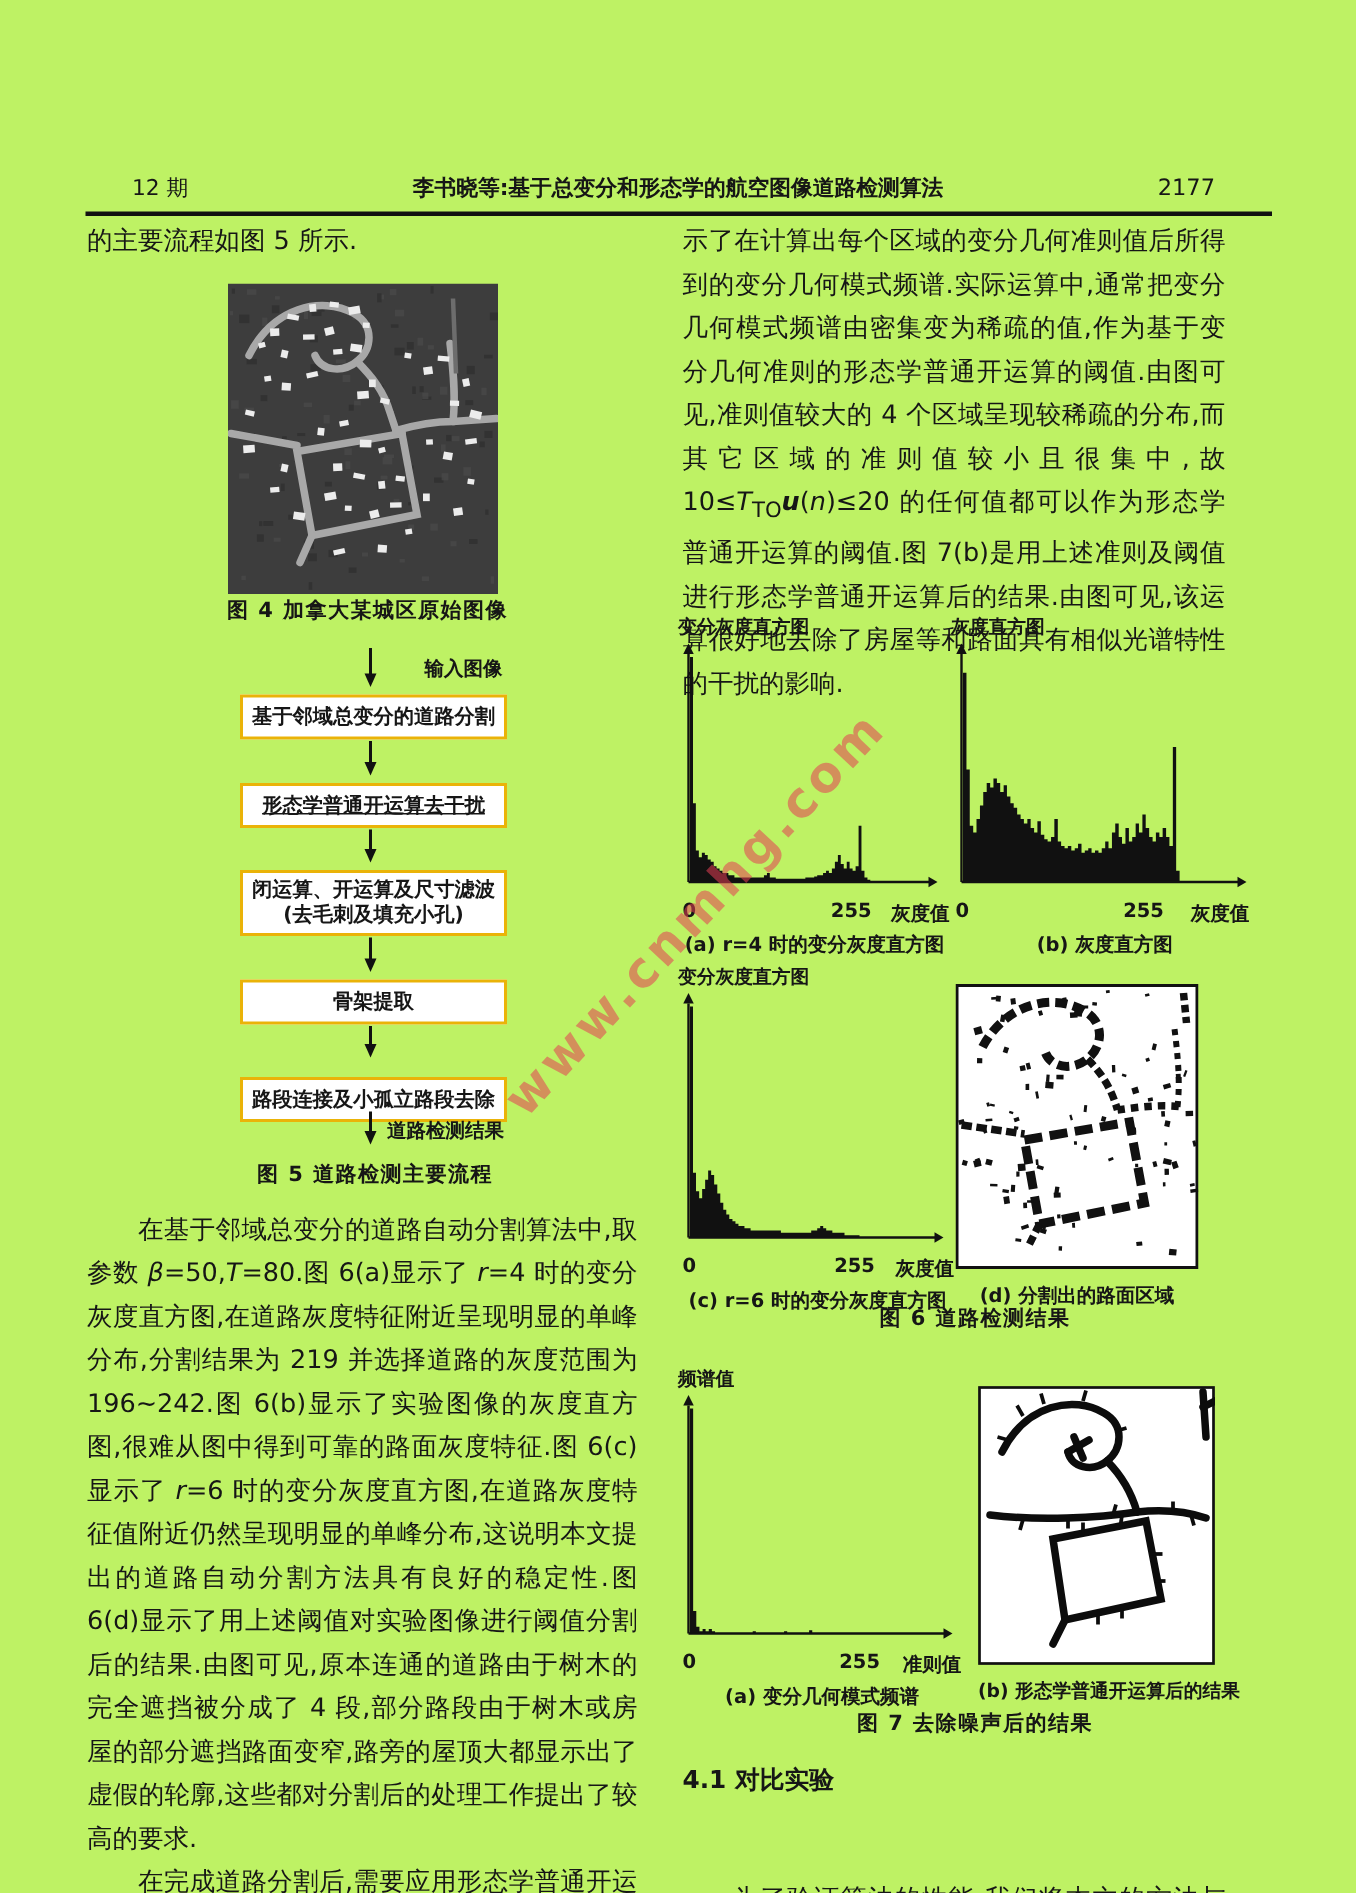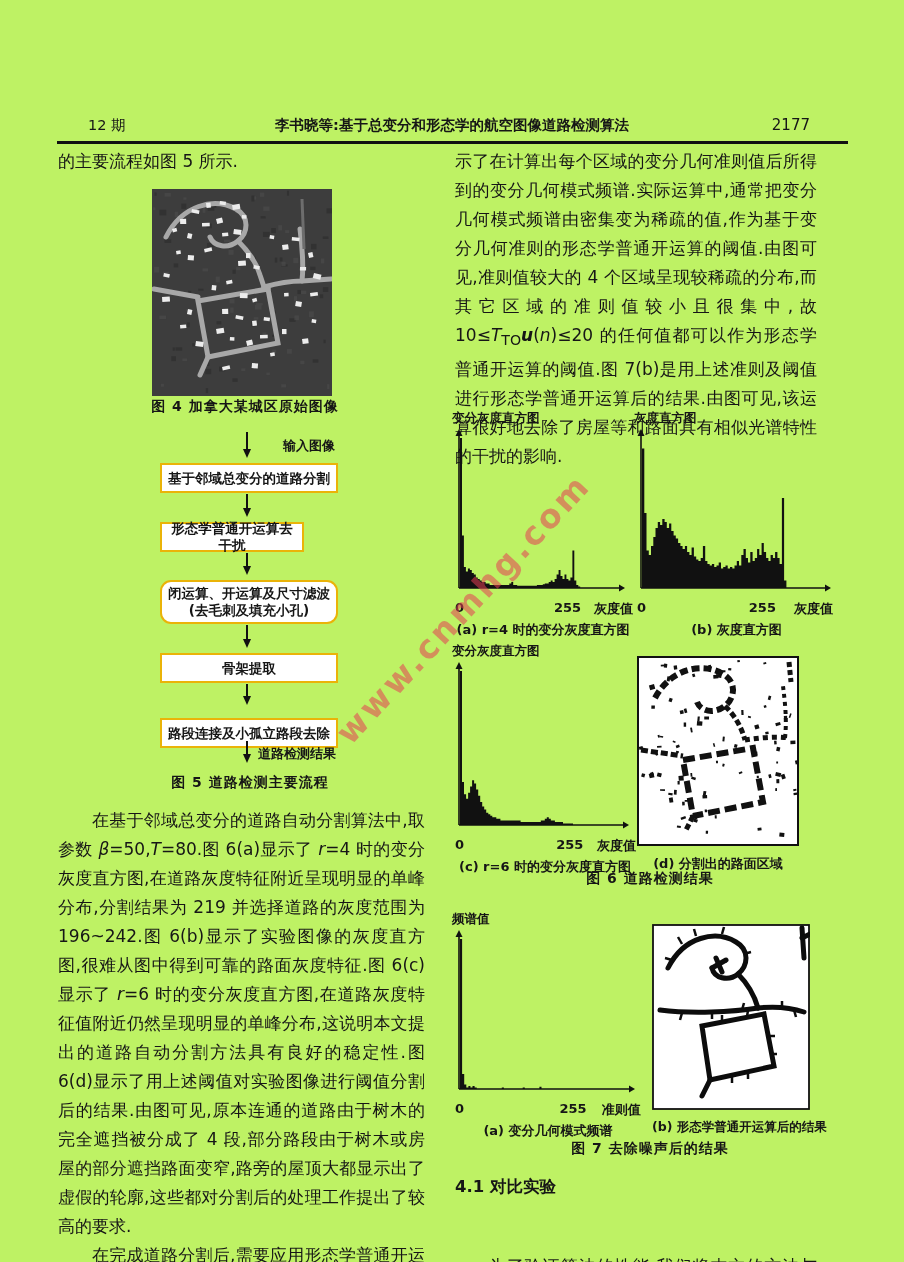--- a/index.html
+++ b/index.html
@@ -202,23 +202,23 @@
         <rect x="160" y="130" width="4.5" height="3.5" fill="#ececec" transform="rotate(9 160 130)"></rect>
         <rect x="150" y="150" width="6.1" height="5.1" fill="#ececec" transform="rotate(-8 150 150)"></rect>
       </svg>
   </div>
   <div class="figcap" style="left:125px;top:398px;width:240px;">图 4  加拿大某城区原始图像</div>
 
   <div class="farrow" style="left:246px;top:432px;height:22px;"></div>
   <div class="flabel" style="left:260px;top:437px;margin-left:23px;">输入图像</div>
   <div class="fbox" style="left:160px;top:463px;width:178px;height:30px;">基于邻域总变分的道路分割</div>
   <div class="farrow" style="left:246px;top:494px;height:19px;"></div>
-  <div class="fbox" style="left:160px;top:522px;width:144px;height:30px;">形态学普通开运算去干扰</div>
+  <div class="fbox" style="left:160px;top:522px;width:178px;height:30px;text-decoration:underline;">形态学普通开运算去干扰</div>
   <div class="farrow" style="left:246px;top:553px;height:18px;"></div>
-  <div class="fbox" style="left:160px;top:580px;width:178px;height:44px;border-radius:11px;">闭运算、开运算及尺寸滤波(去毛刺及填充小孔)</div>
+  <div class="fbox" style="left:160px;top:580px;width:178px;height:44px;">闭运算、开运算及尺寸滤波(去毛刺及填充小孔)</div>
   <div class="farrow" style="left:246px;top:625px;height:19px;"></div>
   <div class="fbox" style="left:160px;top:653px;width:178px;height:30px;">骨架提取</div>
   <div class="farrow" style="left:246px;top:684px;height:17px;"></div>
   <div class="fbox" style="left:160px;top:718px;width:178px;height:30px;">路段连接及小孤立路段去除</div>
   <div class="farrow" style="left:246px;top:741px;height:18px;"></div>
   <div class="flabel" style="left:258px;top:745px;">道路检测结果</div>
   <div class="figcap" style="left:130px;top:774px;width:240px;">图 5  道路检测主要流程</div>
 
   <div class="blk para" style="left:58px;top:806px;width:367px;">
     <p>在基于邻域总变分的道路自动分割算法中,取参数 <i>β</i>=50,<i>T</i>=80.图 6(a)显示了 <i>r</i>=4 时的变分灰度直方图,在道路灰度特征附近呈现明显的单峰分布,分割结果为 219 并选择道路的灰度范围为 196~242.图 6(b)显示了实验图像的灰度直方图,很难从图中得到可靠的路面灰度特征.图 6(c)显示了 <i>r</i>=6 时的变分灰度直方图,在道路灰度特征值附近仍然呈现明显的单峰分布,这说明本文提出的道路自动分割方法具有良好的稳定性.图 6(d)显示了用上述阈值对实验图像进行阈值分割后的结果.由图可见,原本连通的道路由于树木的完全遮挡被分成了 4 段,部分路段由于树木或房屋的部分遮挡路面变窄,路旁的屋顶大都显示出了虚假的轮廓,这些都对分割后的处理工作提出了较高的要求.</p>

